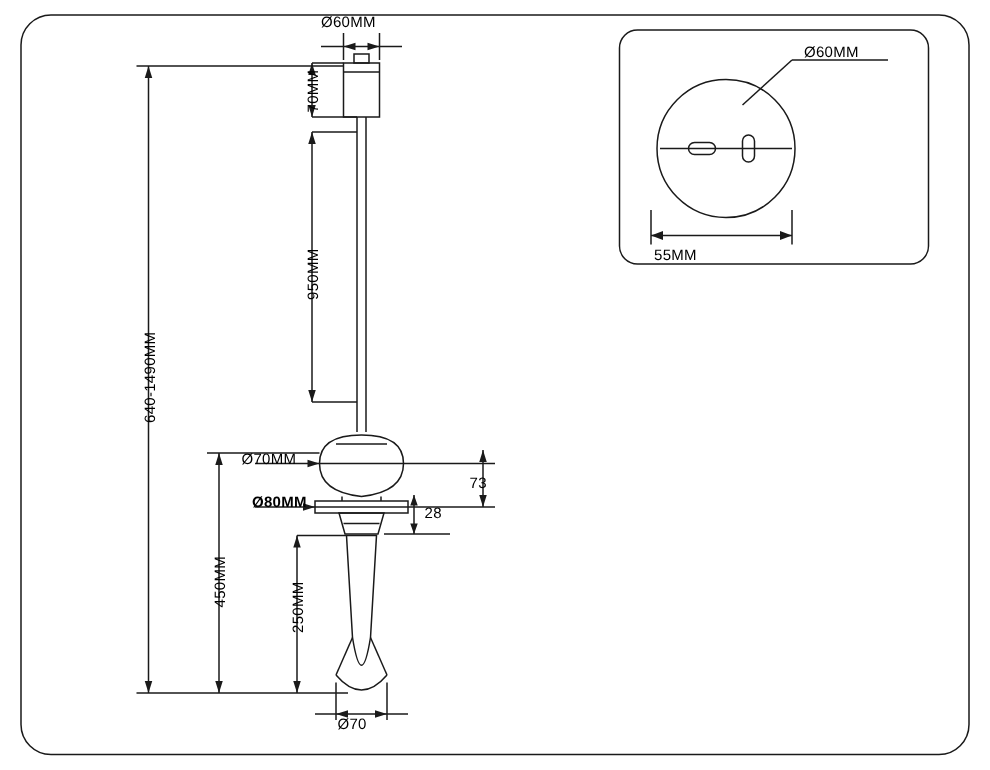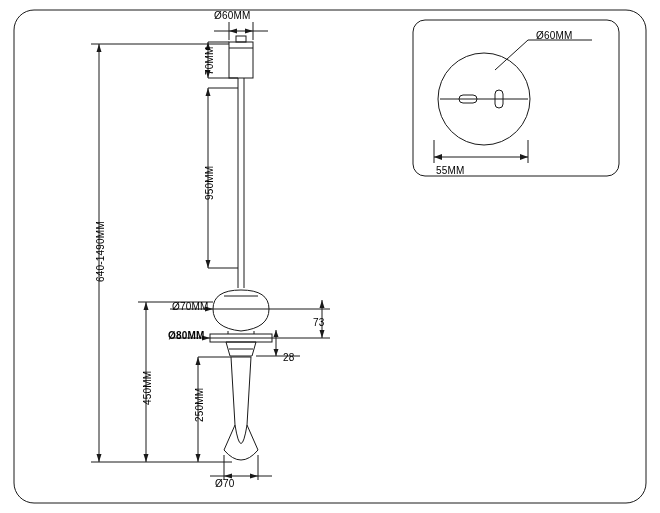--- a/index.html
+++ b/index.html
@@ -152,27 +152,27 @@
   <div class="lbl vert" style="left:204px; top:75px;">70MM</div>
 
   <div class="lbl vert" style="left:204px; top:200px;">950MM</div>
 
   <div class="lbl vert" style="left:95px; top:282px;">640-1490MM</div>
 
   <div class="lbl vert" style="left:142px; top:405px;">450MM</div>
 
   <div class="lbl vert" style="left:194px; top:422px;">250MM</div>
 
-  <div class="lbl" style="left:172px; top:301px;">Ø70MM</div>
+  <div class="lbl" style="left:161px; top:301px;">Ø70MM</div>
 
   <div class="lbl" style="left:168px; top:330px;font-weight:bold;">Ø80MM</div>
 
   <div class="lbl" style="left:313px; top:317px;">73</div>
 
-  <div class="lbl" style="left:283px; top:337px;margin-top:15px;">28</div>
+  <div class="lbl" style="left:283px; top:337px;">28</div>
 
-  <div class="lbl" style="left:215px; top:478px;">Ø70</div>
+  <div class="lbl" style="left:225px; top:478px;">Ø70</div>
 
   <div class="lbl" style="left:536px; top:30px;">Ø60MM</div>
 
   <div class="lbl" style="left:436px; top:143px;margin-top:22px;">55MM</div>
 
 </div>
 
 </body></html>

